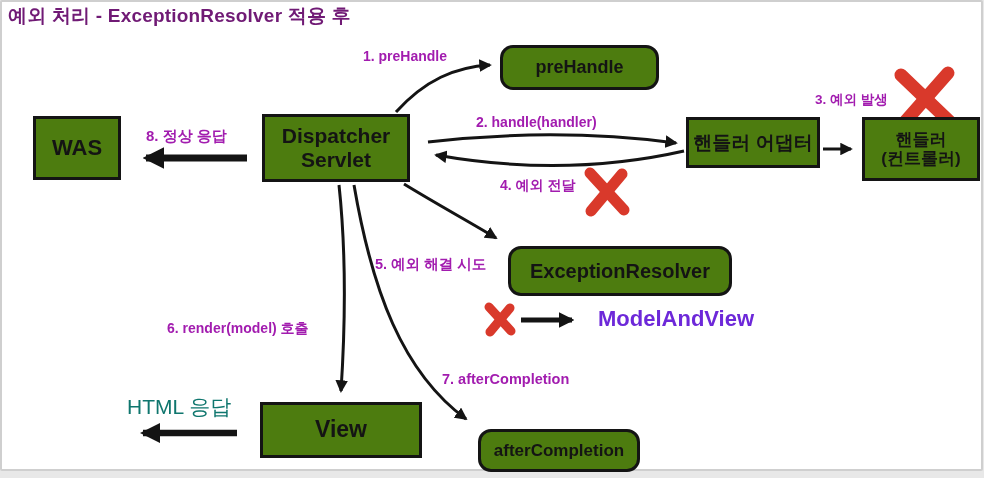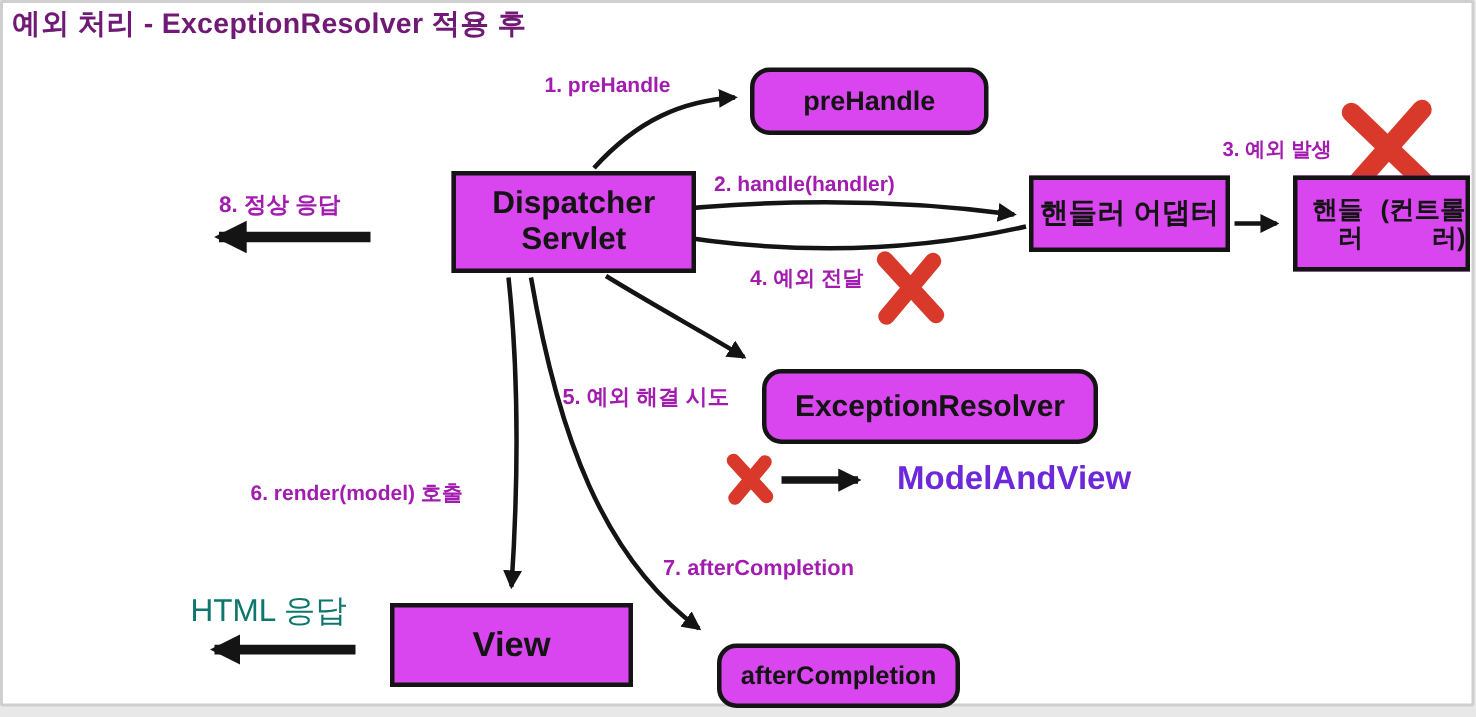--- a/index.html
+++ b/index.html
@@ -18,24 +18,24 @@
     border-radius:2px;
   }
   .stage{position:absolute;left:0;top:0;width:984px;height:478px;}
   .title{
     position:absolute;left:8px;top:3px;
     font-size:19px;font-weight:bold;color:#701a75;
     letter-spacing:0.2px;
   }
   .box{
     position:absolute;
-    background:#d946ef;
+    background:#4d7c0f;
     border:3px solid #141414;
     display:flex;align-items:center;justify-content:center;
-    text-align:right;
+    text-align:left;
     font-weight:bold;color:#141414;
     box-sizing:border-box;
     line-height:1.12;
   }
   .rbox{border-radius:13px;}
   .glabel{
     position:absolute;
     font-weight:bold;color:#a21caf;
     font-size:14px;white-space:nowrap;
   }
@@ -96,31 +96,32 @@
       <path d="M 622 174 L 591 211" fill="none"></path>
     </g>
     <g stroke="#d9392b" stroke-width="9" stroke-linecap="round">
       <path d="M 489 307 L 511 331" fill="none"></path>
       <path d="M 510 308 L 490 332" fill="none"></path>
     </g>
   </svg>
 
   <div class="title">예외 처리 - ExceptionResolver 적용 후</div>
 
+  <div class="box" style="left:33px;top:116px;width:88px;height:64px;font-size:22px;">WAS</div>
 
-  <div class="box" style="left:262px;top:114px;width:163px;height:68px;font-size:21px;flex-direction:column;margin-left:39px;">
+  <div class="box" style="left:262px;top:114px;width:148px;height:68px;font-size:21px;flex-direction:column;">
     <span>Dispatcher</span>
     <span>Servlet</span>
   </div>
 
   <div class="box rbox" style="left:500px;top:45px;width:159px;height:45px;font-size:18px;">preHandle</div>
 
   <div class="box" style="left:686px;top:117px;width:134px;height:51px;font-size:19px;">핸들러 어댑터</div>
 
-  <div class="box" style="left:862px;top:117px;width:118px;height:64px;font-size:17px;flex-direction:row;">
+  <div class="box" style="left:862px;top:117px;width:118px;height:64px;font-size:17px;flex-direction:column;">
     <span>핸들러</span>
     <span>(컨트롤러)</span>
   </div>
 
   <div class="box rbox" style="left:508px;top:246px;width:224px;height:50px;font-size:20px;">ExceptionResolver</div>
 
   <div class="box" style="left:260px;top:402px;width:162px;height:56px;font-size:23px;">View</div>
 
   <div class="box rbox" style="left:478px;top:429px;width:162px;height:43px;font-size:17px;">afterCompletion</div>
 

